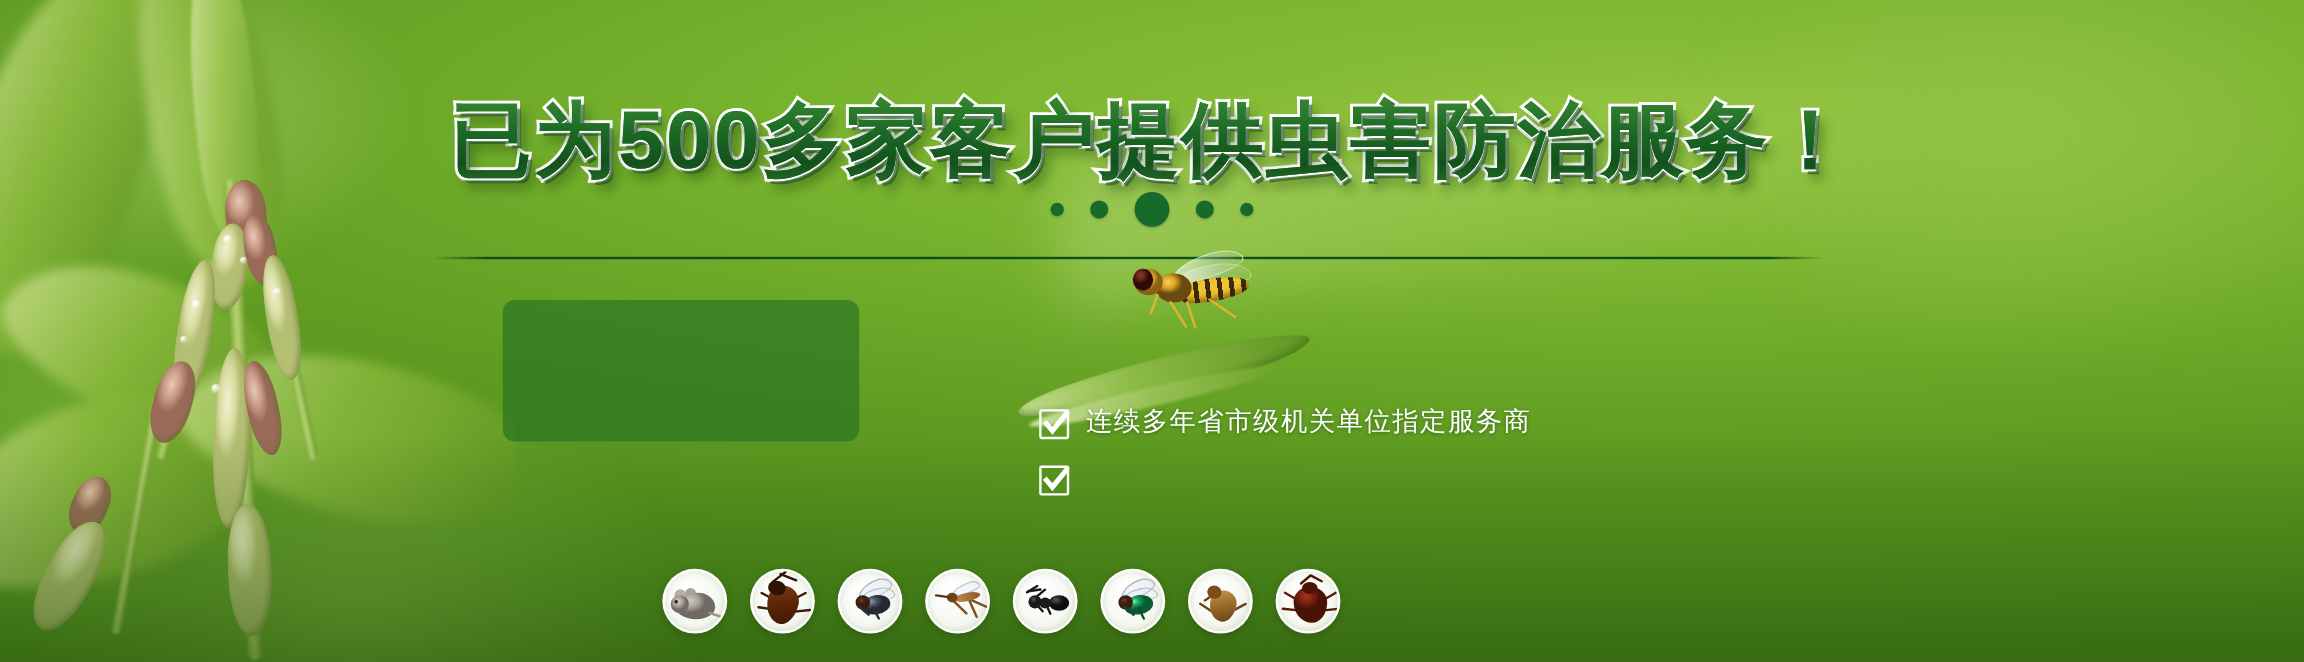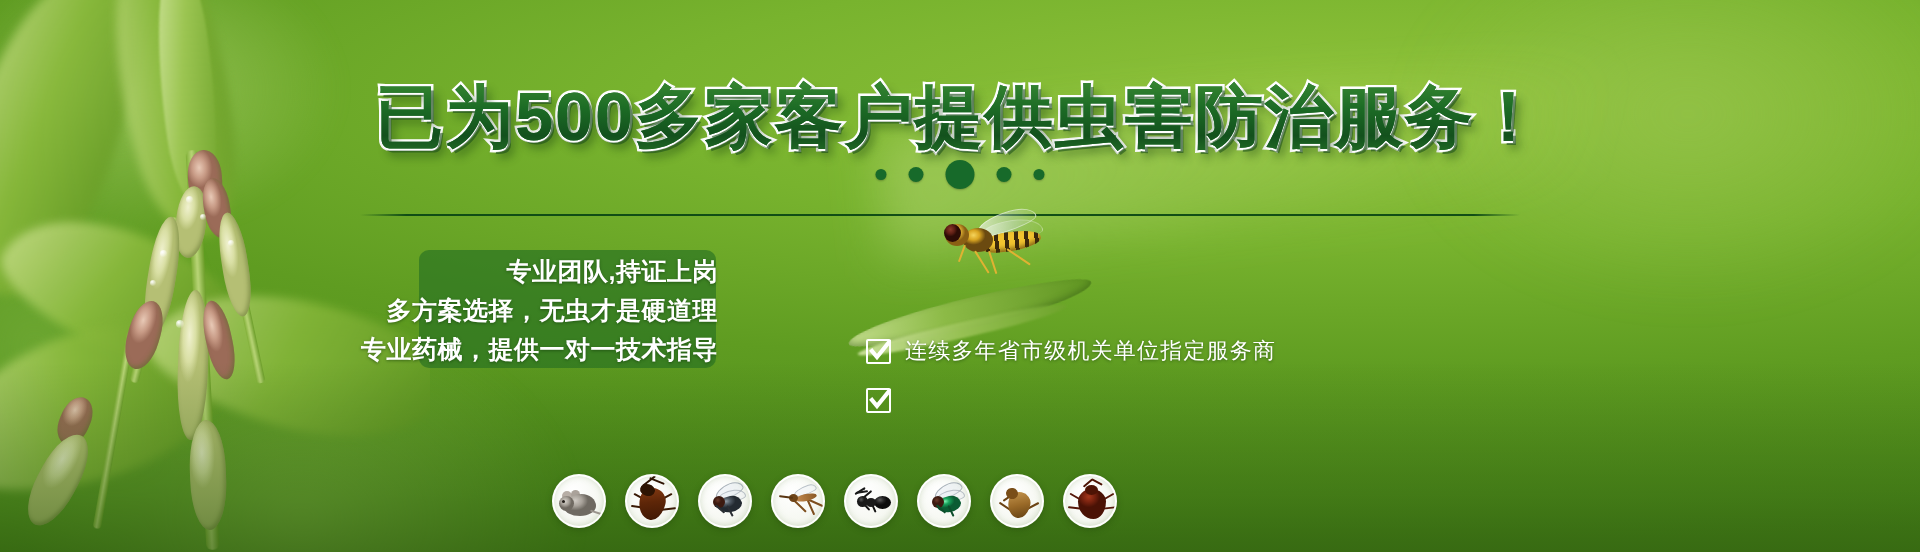--- a/index.html
+++ b/index.html
@@ -136,21 +136,21 @@
     position:absolute;left:34px;top:2px;width:62px;height:20px;
     background:linear-gradient(100deg, rgba(255,255,255,.65), rgba(220,230,240,.3) 60%, rgba(255,255,255,.08));
     border:1px solid rgba(255,255,255,.45);
     border-radius:60% 40% 70% 30%/70% 60% 40% 30%;
     transform:rotate(-16deg);
   }
   .fly .wg2{transform:rotate(-4deg);left:40px;top:10px;opacity:.55;}
   .fly .lg{position:absolute;background:#e0b232;height:2px;border-radius:2px;transform-origin:left center;}
   
   .bullets{position:absolute;left:866px;top:336px;display:flex;flex-direction:column;gap:22px;}
-  .bullet{display:flex;align-items:center;gap:14px;}
+  .bullet{display:flex;align-items:flex-end;gap:14px;}
   .chk{width:25px;height:25px;position:relative;flex:0 0 auto;}
   .chk .bx{position:absolute;inset:0;border:2px solid #ffffff;border-radius:2px;}
   .chk .tick{
     position:absolute;left:3px;top:1px;width:22px;height:22px;
   }
   .btext{
     color:#ffffff;font-size:22px;letter-spacing:1.2px;white-space:nowrap;
     text-shadow:0 1px 3px rgba(16,52,10,.5);
   }
   
@@ -288,25 +288,20 @@
       <div class="hd"></div>
       <div class="eye"></div>
       <div class="lg" style="left:34px;top:40px;width:26px;transform:rotate(58deg);"></div>
       <div class="lg" style="left:48px;top:40px;width:24px;transform:rotate(72deg);"></div>
       <div class="lg" style="left:66px;top:38px;width:28px;transform:rotate(34deg);"></div>
       <div class="lg" style="left:24px;top:34px;width:18px;transform:rotate(110deg);"></div>
     </div>
   </div>
 
   <div class="panel"></div>
-  <div class="panel-lines">
-    <div class="pline l1">专业团队,持证上岗</div>
-    <div class="pline l2">多方案选择，无虫才是硬道理</div>
-    <div class="pline l3">专业药械，提供一对一技术指导</div>
-  </div>
 
   <div class="bullets">
     <div class="bullet">
       <span class="chk">
         <span class="bx"></span>
         <svg class="tick" viewBox="0 0 22 22" aria-hidden="true">
           <path d="M3 11 L8 17 L21 1" fill="none" stroke="#ffffff" stroke-width="4.2" stroke-linecap="square"></path>
         </svg>
       </span>
       <span class="btext">连续多年省市级机关单位指定服务商</span>

